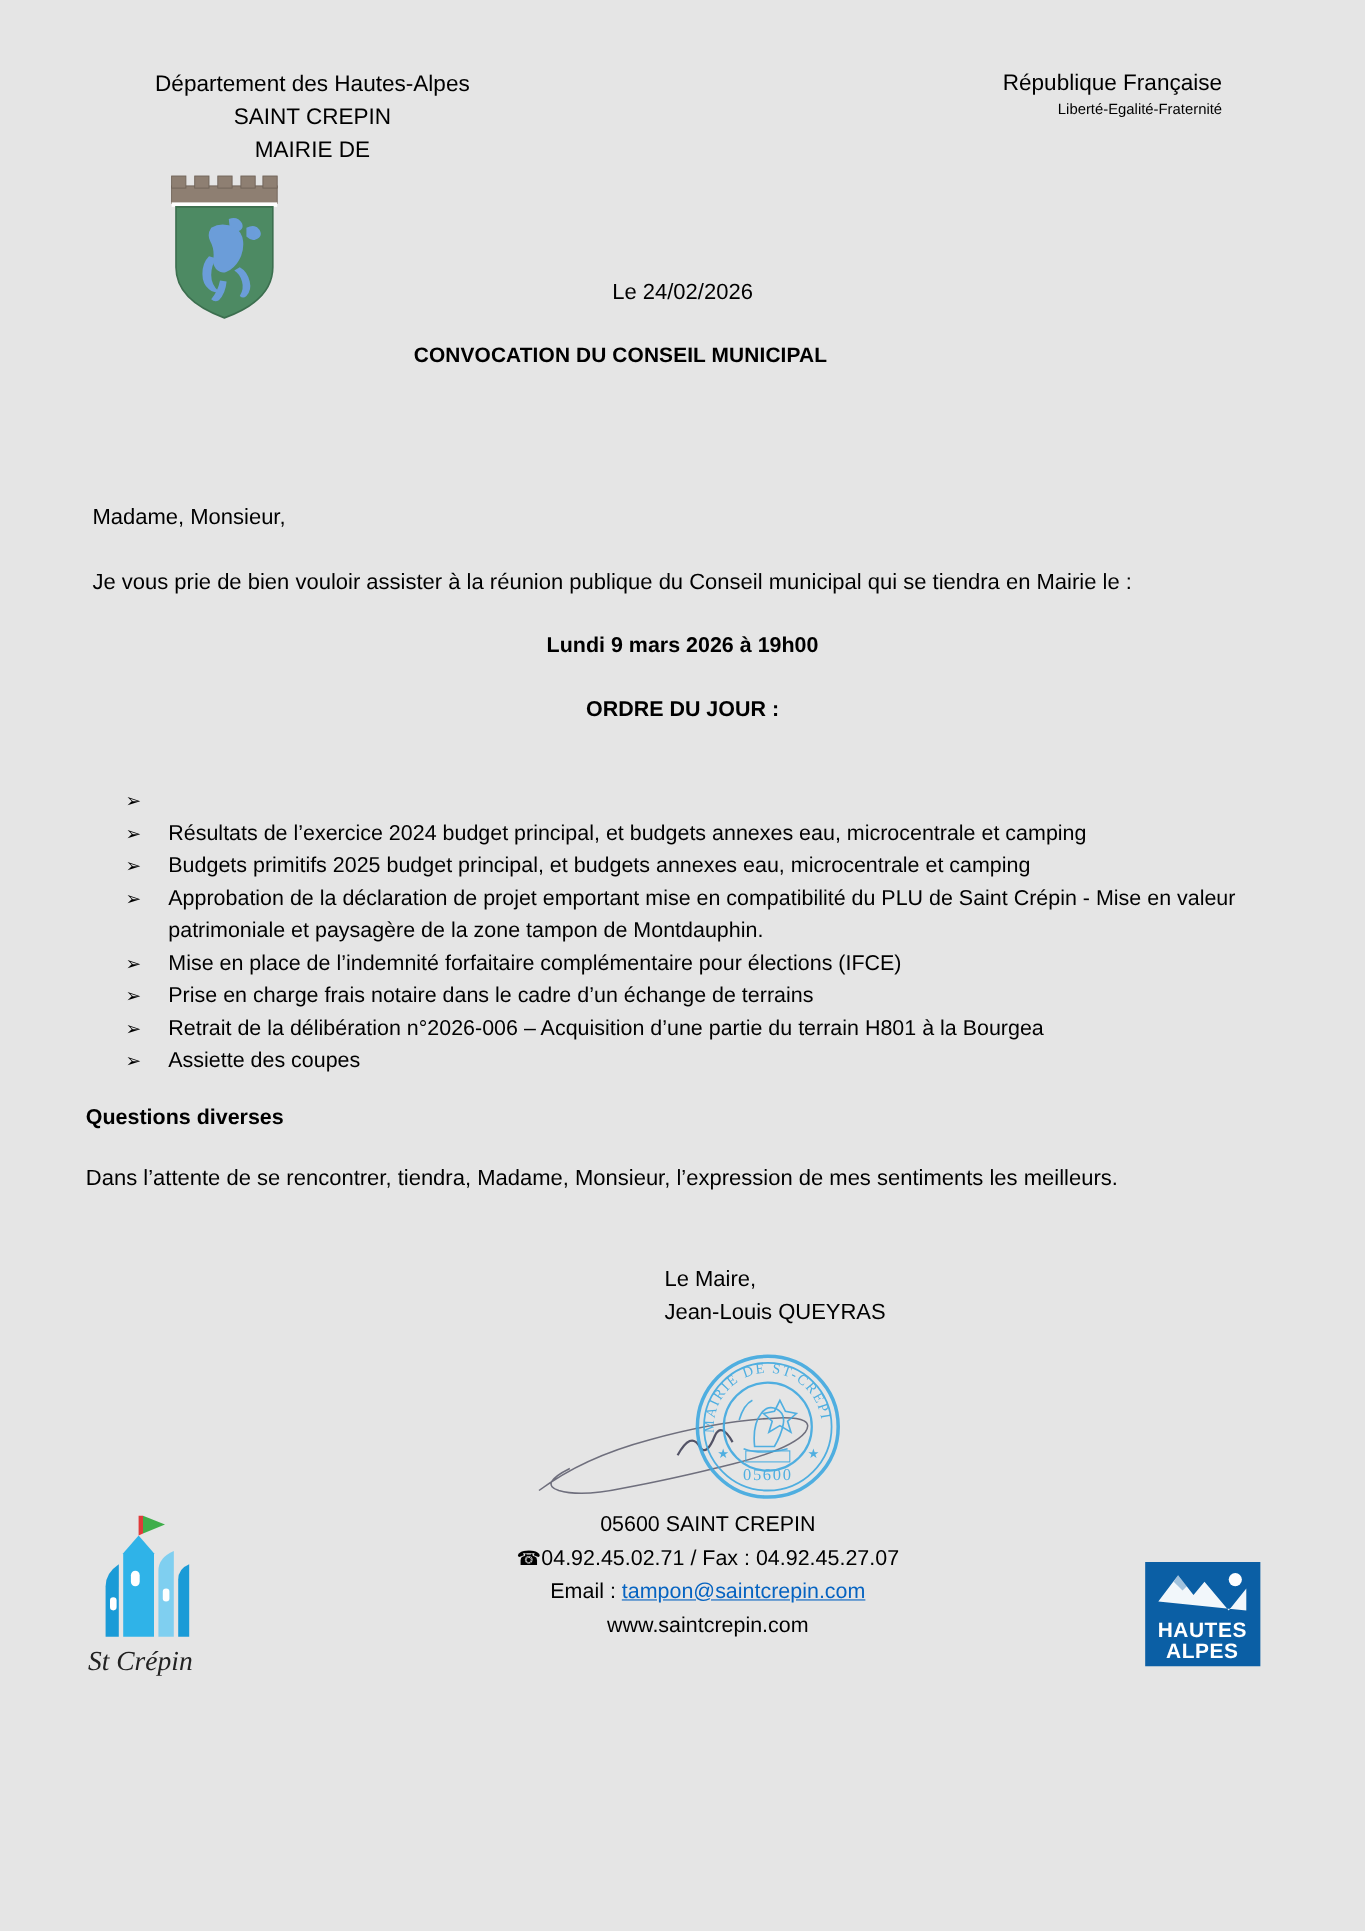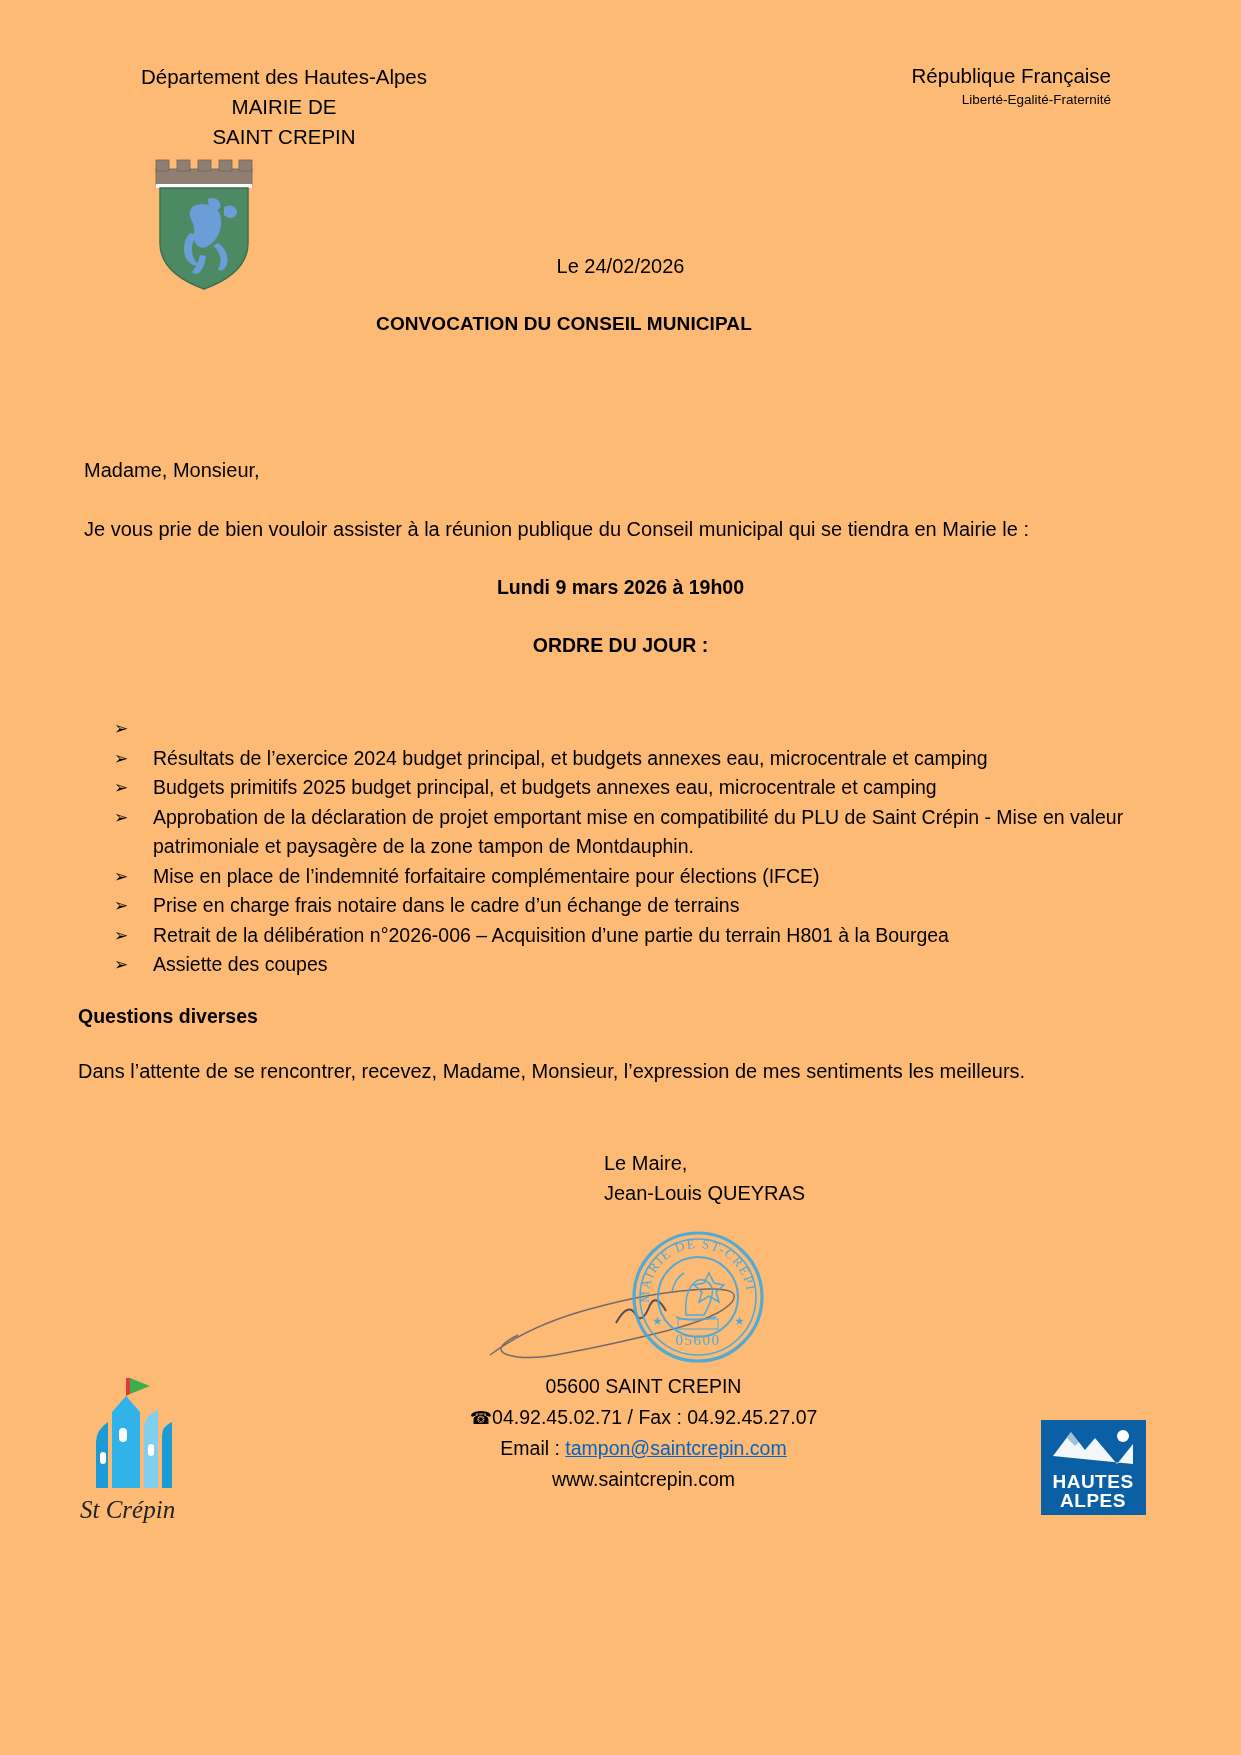--- a/index.html
+++ b/index.html
@@ -8,21 +8,21 @@
     background: #ffffff;
   }
   body {
     font-family: "Liberation Sans", sans-serif;
     color: #000000;
   }
   .page {
     position: relative;
     width: 1241px;
     height: 1755px;
-    background: #fdba74;
+    background: #e5e5e5;
     overflow: hidden;
     box-sizing: border-box;
   }
 
   
   .header {
     position: absolute;
     top: 62px;
     left: 0;
     width: 1241px;
@@ -208,22 +208,22 @@
   .phone-glyph { font-size: 18px; }
 </style>
 </head>
 <body>
 
 <div class="page">
 
   <div class="header">
     <div class="header-left">
       <div class="line1">Département des Hautes-Alpes</div>
+      <div>SAINT CREPIN</div>
       <div>MAIRIE DE</div>
-      <div>SAINT CREPIN</div>
     </div>
     <div class="header-right">
       <div class="rf">République Française</div>
       <div class="devise">Liberté-Egalité-Fraternité</div>
     </div>
   </div>
 
   <div class="coat-of-arms">
     <svg viewBox="0 0 140 138" width="140" height="138" aria-hidden="true">
 
@@ -287,21 +287,21 @@
       <span class="marker">➢</span>
       <span>Retrait de la délibération n°2026-006 – Acquisition d’une partie du terrain H801 à la Bourgea</span>
     </li>
     <li class="agenda-item">
       <span class="marker">➢</span>
       <span>Assiette des coupes</span>
     </li>
   </ul>
 
   <div class="questions">Questions diverses</div>
-  <div class="closing">Dans l’attente de se rencontrer, recevez, Madame, Monsieur, l’expression de mes sentiments les meilleurs.</div>
+  <div class="closing">Dans l’attente de se rencontrer, tiendra, Madame, Monsieur, l’expression de mes sentiments les meilleurs.</div>
 
   <div class="signature-block">
     <div>Le Maire,</div>
     <div>Jean-Louis QUEYRAS</div>
   </div>
 
   <div class="stamp-wrap">
     <svg viewBox="0 0 330 180" width="330" height="180" aria-hidden="true">
 
       <path d="M20 150 Q60 120 120 104 Q185 86 238 84 Q272 83 262 97 Q250 112 196 126 Q140 140 96 148 Q58 156 38 150 Q20 144 48 130" fill="none" stroke="#5b5b6b" stroke-width="1.4" opacity="0.85"></path>

